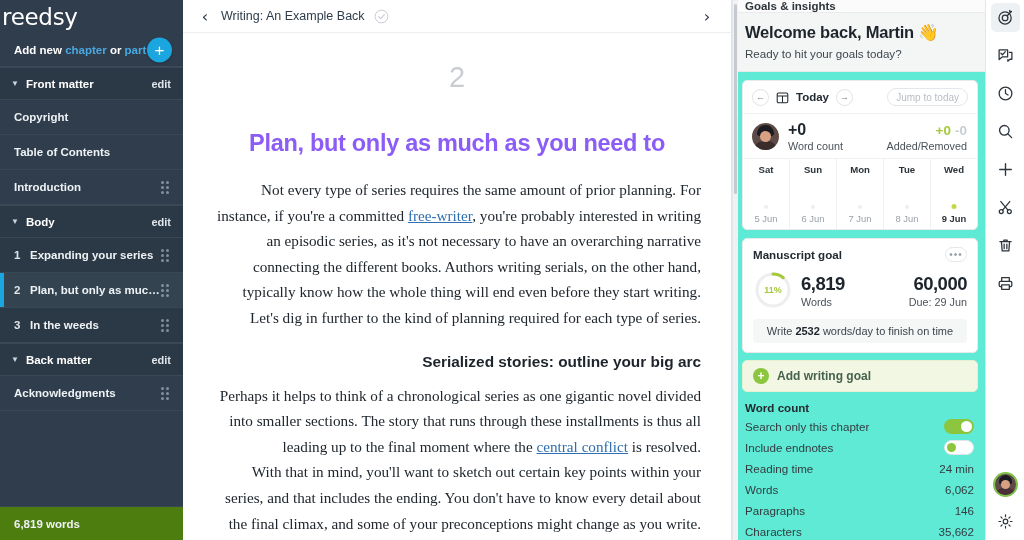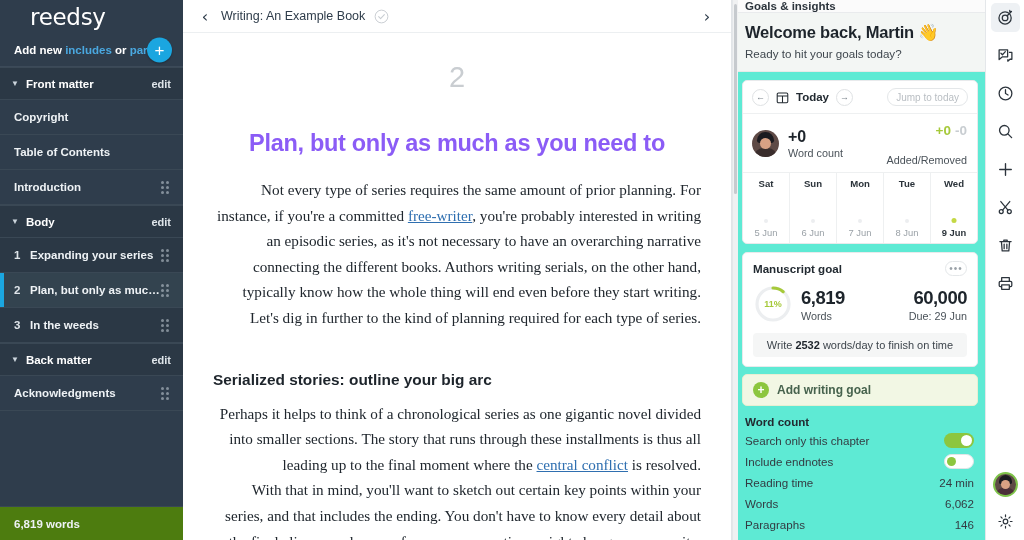--- a/index.html
+++ b/index.html
@@ -13,21 +13,21 @@
 
   
   .sidebar {
     width: 183px; height: 540px;
     background: #2f3d4c;
     color: #ffffff;
     display: flex; flex-direction: column;
     position: relative; flex: 0 0 183px;
   }
   .brand {
-    height: 34px; padding: 4px 0 0 30px;
+    height: 34px; padding: 4px 0 0 2px;
     font-size: 23px; letter-spacing: -0.3px;
     font-weight: 400; color: #ffffff;
     font-family: "DejaVu Sans", sans-serif;
   }
   .addnew {
     height: 33px; display: flex; align-items: center;
     padding: 0 24px 0 14px;
     font-size: 11.5px; font-weight: bold; color: #ffffff;
     position: relative; border-bottom: 1px solid #3c4a59;
   }
@@ -126,21 +126,21 @@
     font-size: 15.2px; line-height: 25.6px; color: #20272e;
     margin-top: 20px; text-align: right;
   }
   .para.tight { margin-top: 0; }
   .para .ind { padding-left: 18px; }
   .para a, .lnk-doc {
     color: #2f6fb0; text-decoration: underline;
   }
   .sub-h {
     font-size: 15.4px; font-weight: bold; color: #1d242b;
-    margin-top: 40px; font-family: "Liberation Sans", sans-serif;
+    margin-top: 22px; font-family: "Liberation Sans", sans-serif; text-align: right;
   }
 
   
   .panel {
     width: 253px; flex: 0 0 253px; height: 540px;
     background: #5eead4; position: relative;
     display: flex; flex-direction: column;
     border-left: 1px solid #e4e7ea;
   }
   .panel-scroll {
@@ -192,21 +192,21 @@
   }
   .avatar .hair { position: absolute; left: 5px; top: 2px; width: 17px; height: 11px; background: #1b1b20; border-radius: 9px 9px 3px 3px; }
   .avatar .face { position: absolute; left: 8px; top: 8px; width: 11px; height: 11px; background: #d9a184; border-radius: 50%; }
   .avatar .body { position: absolute; left: 2px; bottom: 0; width: 23px; height: 9px; background: #3a2d2c; border-radius: 10px 10px 0 0; }
   .wc-mid { margin-left: 9px; }
   .wc-big { font-size: 16px; font-weight: bold; color: #1d242b; }
   .wc-sub { font-size: 10.8px; color: #4a5259; margin-top: 1px; }
   .wc-right { margin-left: auto; text-align: right; }
   .wc-added { font-size: 13.5px; font-weight: bold; color: #a6c93a; }
   .wc-removed { font-size: 13.5px; font-weight: bold; color: #c8cdd1; margin-left: 4px; }
-  .wc-ar { font-size: 10.8px; color: #4a5259; margin-top: 15px; }
+  .wc-ar { font-size: 10.8px; color: #4a5259; margin-top: 1px; }
 
   .week { display: flex; border-top: 1px solid #eef0f1; }
   .day {
     flex: 1; border-right: 1px solid #eef0f1;
     text-align: center; padding: 5px 0 5px 0;
   }
   .day:last-child { border-right: none; }
   .day .dow { font-size: 9.6px; font-weight: bold; color: #2b333a; }
   .day .spark { height: 38px; position: relative; }
   .day .dot {
@@ -294,21 +294,21 @@
 </style>
 </head>
 <body>
 
 <div class="app">
 
   <aside class="sidebar">
     <div class="brand">reedsy</div>
 
     <div class="addnew">
-      <span class="plain">Add new</span>&nbsp;<span class="lnk">includes</span>&nbsp;<span class="plain">or</span>&nbsp;<span class="lnk">part</span>
+      <span class="plain">Add new</span>&nbsp;<span class="lnk">chapter</span>&nbsp;<span class="plain">or</span>&nbsp;<span class="lnk">part</span>
       <div class="plus-btn">+</div>
     </div>
 
     <div class="group-head">
       <span class="caret">▼</span>
       <span class="gname">Front matter</span>
       <span class="edit">edit</span>
     </div>
     <div class="item">
       <span class="label">Copyright</span>
@@ -387,21 +387,21 @@
         </span>
     </div>
 
     <div class="sb-spacer"></div>
     <div class="sb-foot">6,819 words</div>
   </aside>
 
   <main class="center">
     <div class="topbar">
       <div class="chev">‹</div>
-      <div class="doc-title">Writing: An Example Book</div>
+      <div class="doc-title">Writing: An Example Back</div>
       <svg class="saved-icon" viewBox="0 0 20 20">
         <circle cx="10" cy="10" r="8.5" fill="none" stroke="#c8cdd2" stroke-width="1.3"></circle>
         <path d="M6.2 10.2l2.6 2.6 5-5.4" fill="none" stroke="#c8cdd2" stroke-width="1.4" stroke-linecap="round" stroke-linejoin="round"></path>
       </svg>
       <div class="topbar-spacer"></div>
       <div class="chev">›</div>
     </div>
 
     <div class="page">
       <div class="chap-num">2</div>

